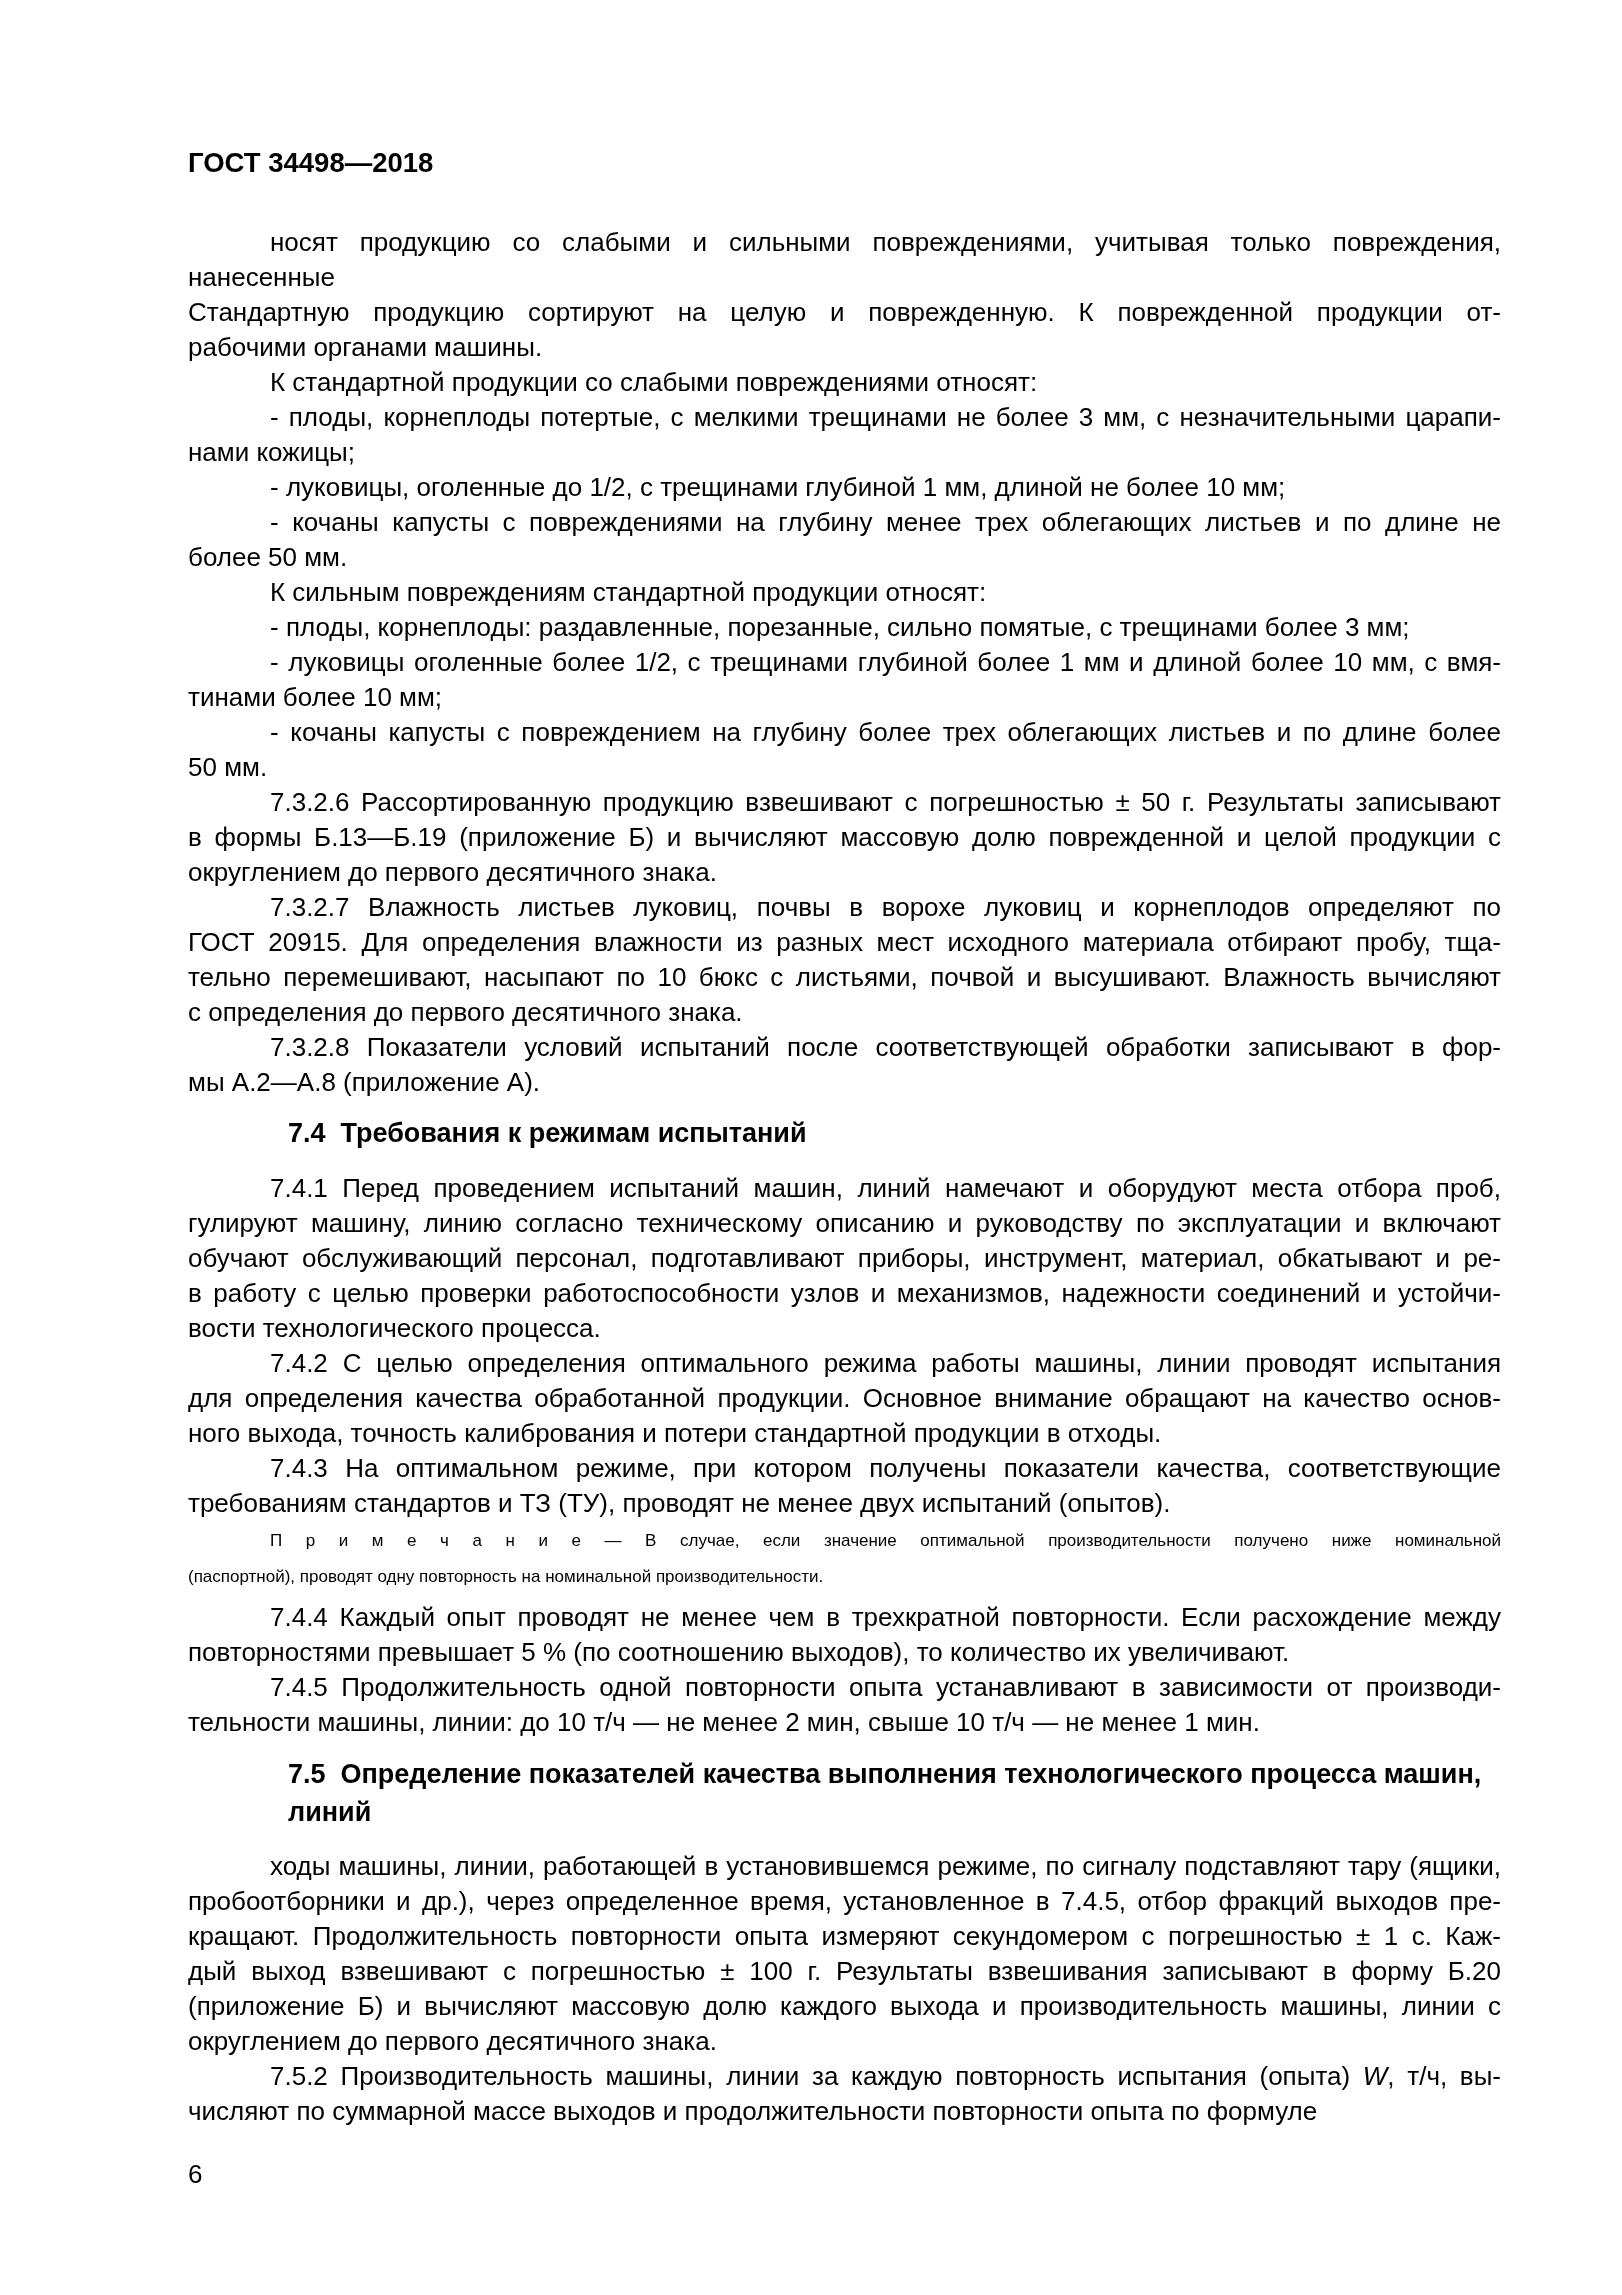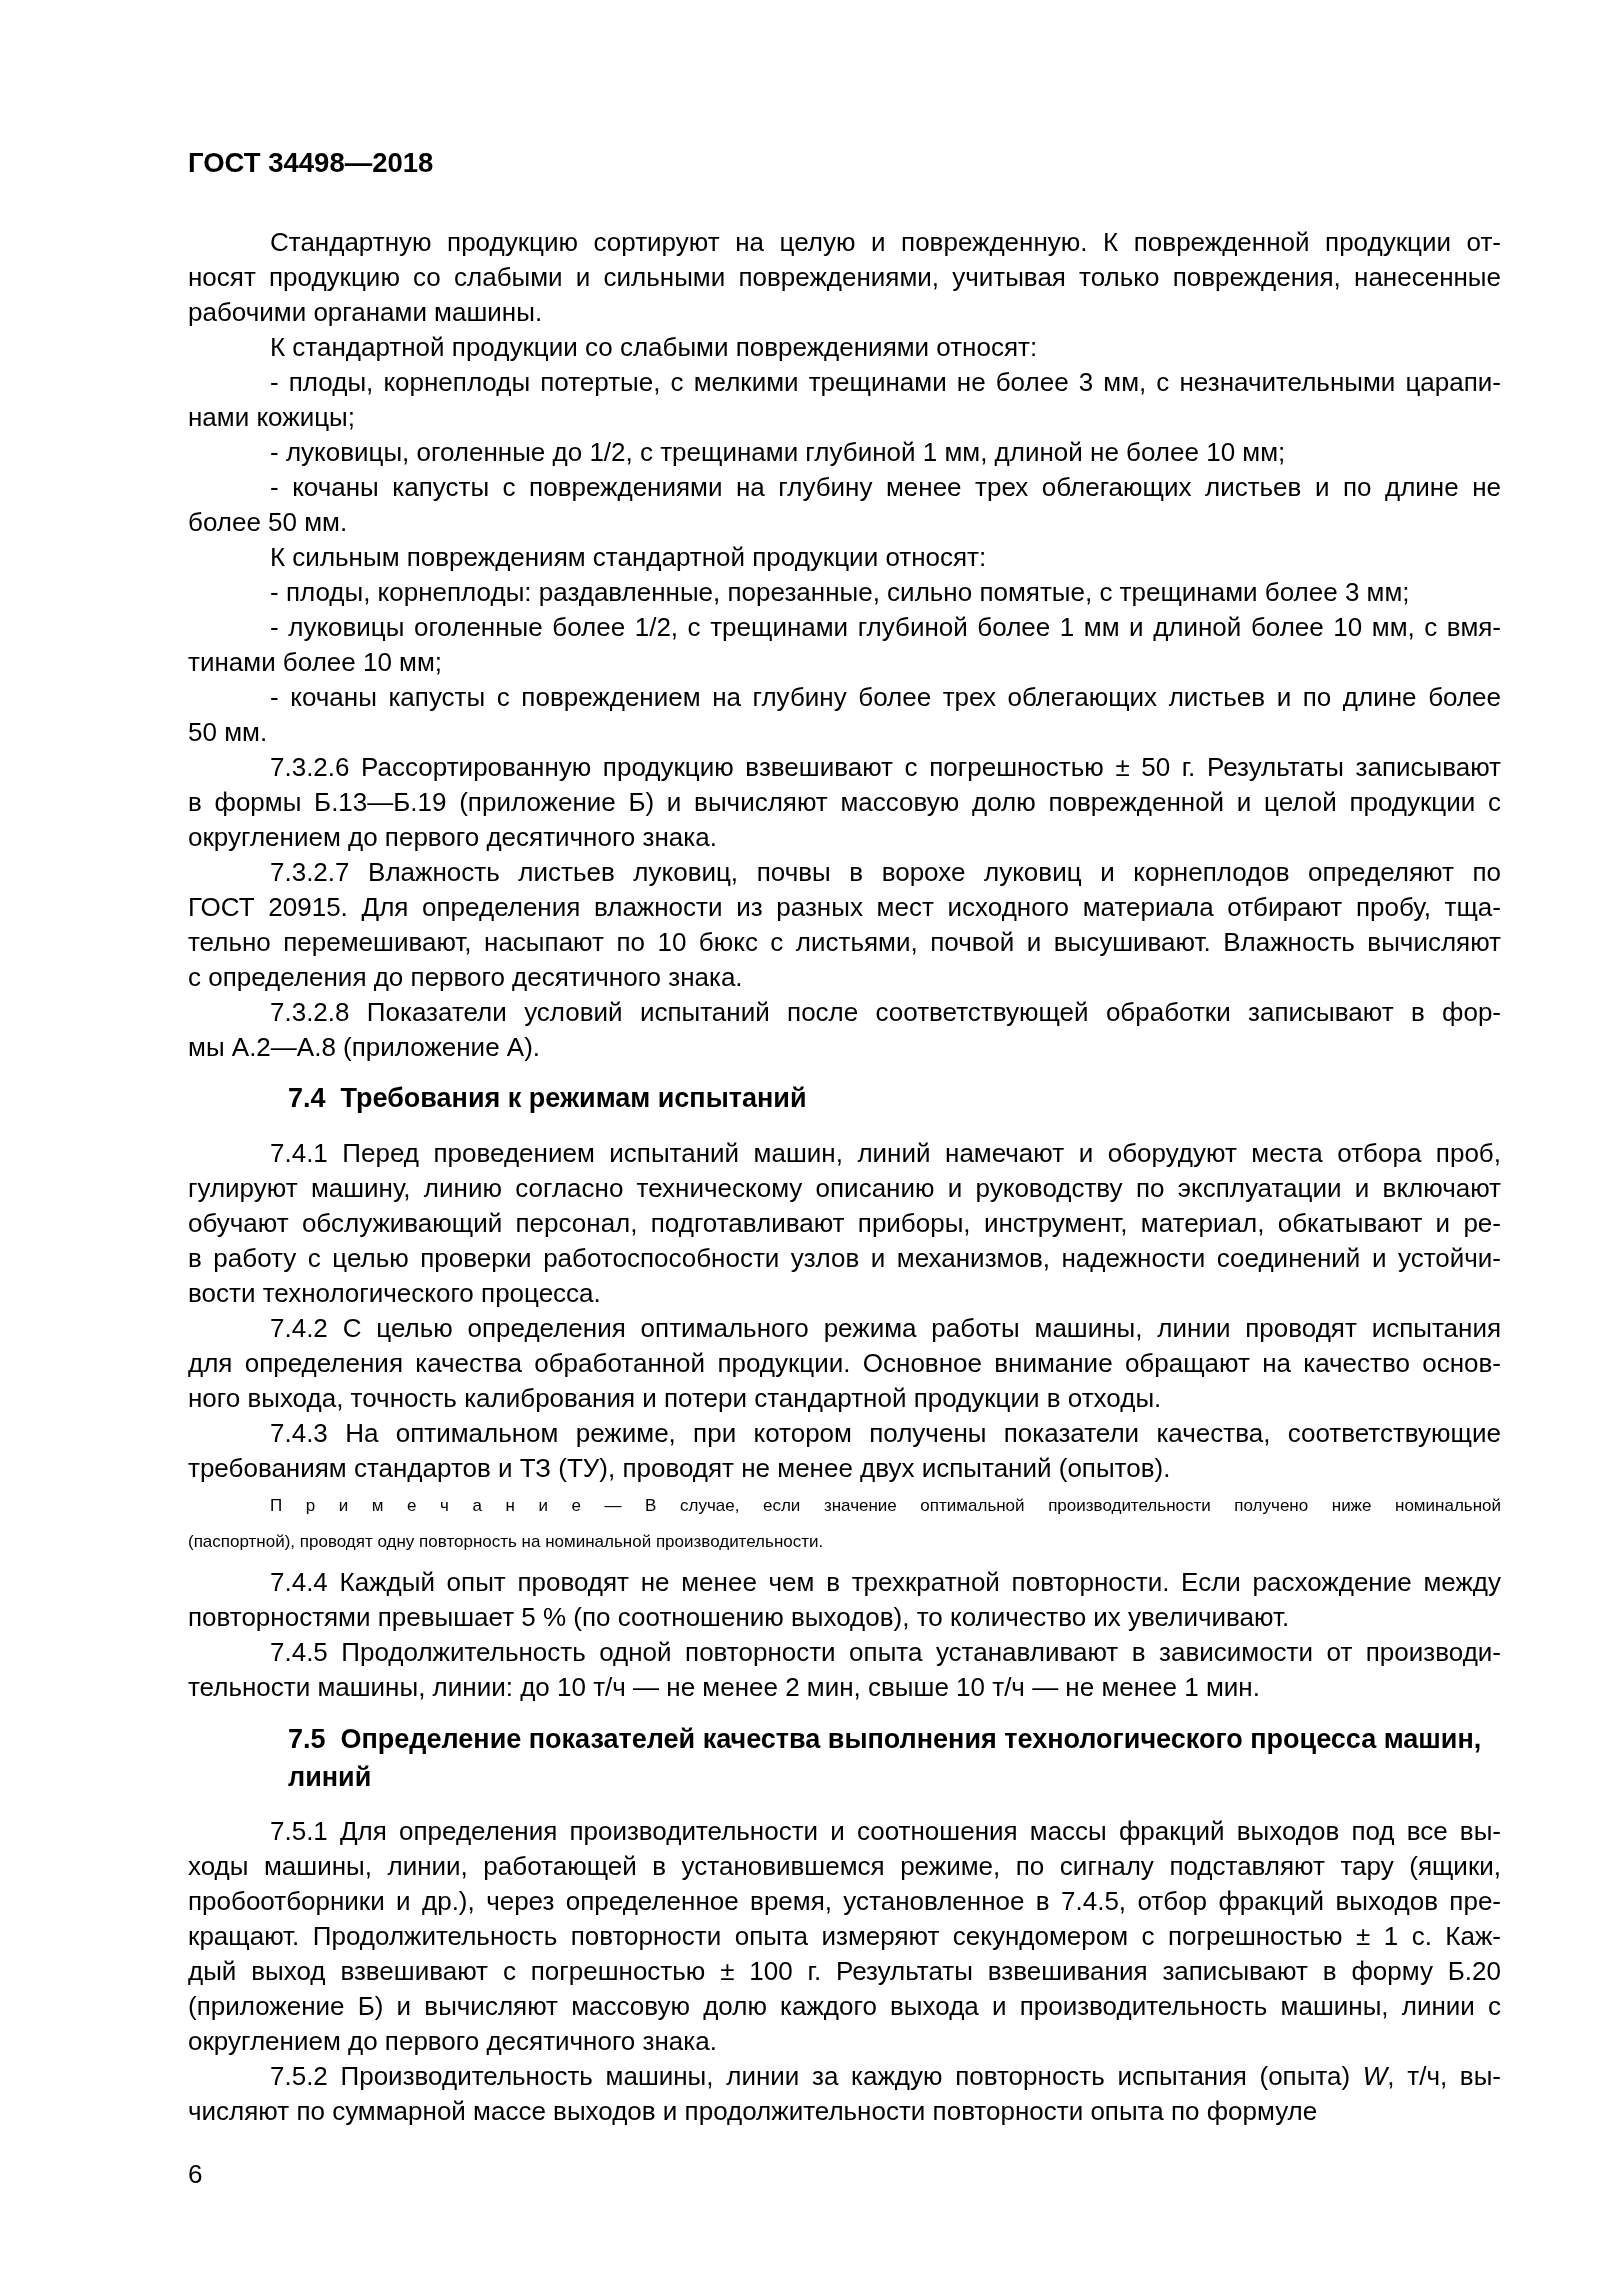--- a/index.html
+++ b/index.html
@@ -62,22 +62,22 @@
 </style>
 </head>
 <body>
 
 <div class="page">
   <div class="doc-header">ГОСТ 34498—2018</div>
 
   <div class="content" id="content">
 
     <div class="block paragraph">
+        <div class="line just">носят продукцию со слабыми и сильными повреждениями, учитывая только повреждения, нанесенные</div>
         <div class="line just">Стандартную продукцию сортируют на целую и поврежденную. К поврежденной продукции от-</div>
-        <div class="line just">носят продукцию со слабыми и сильными повреждениями, учитывая только повреждения, нанесенные</div>
         <div class="line">рабочими органами машины.</div>
       </div>
       <div class="block paragraph">
         <div class="line">К стандартной продукции со слабыми повреждениями относят:</div>
       </div>
       <div class="block paragraph">
         <div class="line just">- плоды, корнеплоды потертые, с мелкими трещинами не более 3 мм, с незначительными царапи-</div>
         <div class="line">нами кожицы;</div>
       </div>
       <div class="block paragraph">
@@ -145,21 +145,20 @@
       </div>
       <div class="block paragraph">
         <div class="line just">7.4.5 Продолжительность одной повторности опыта устанавливают в зависимости от производи-</div>
         <div class="line">тельности машины, линии: до 10 т/ч — не менее 2 мин, свыше 10 т/ч — не менее 1 мин.</div>
       </div>
       <div class="block heading">
         <div class="line">7.5&nbsp; Определение показателей качества выполнения технологического процесса машин,</div>
         <div class="line">линий</div>
       </div>
       <div class="block paragraph">
-        <div class="line just">7.5.1 Для определения производительности и соотношения массы фракций выходов под все вы-</div>
         <div class="line just">ходы машины, линии, работающей в установившемся режиме, по сигналу подставляют тару (ящики,</div>
         <div class="line just">пробоотборники и др.), через определенное время, установленное в 7.4.5, отбор фракций выходов пре-</div>
         <div class="line just">кращают. Продолжительность повторности опыта измеряют секундомером с погрешностью ± 1 с. Каж-</div>
         <div class="line just">дый выход взвешивают с погрешностью ± 100 г. Результаты взвешивания записывают в форму Б.20</div>
         <div class="line just">(приложение Б) и вычисляют массовую долю каждого выхода и производительность машины, линии с</div>
         <div class="line">округлением до первого десятичного знака.</div>
       </div>
       <div class="block paragraph">
         <div class="line just"><span>7.5.2 Производительность машины, линии за каждую повторность испытания (опыта) </span><span class="it">W</span><span>, т/ч, вы-</span></div>
         <div class="line">числяют по суммарной массе выходов и продолжительности повторности опыта по формуле</div>

